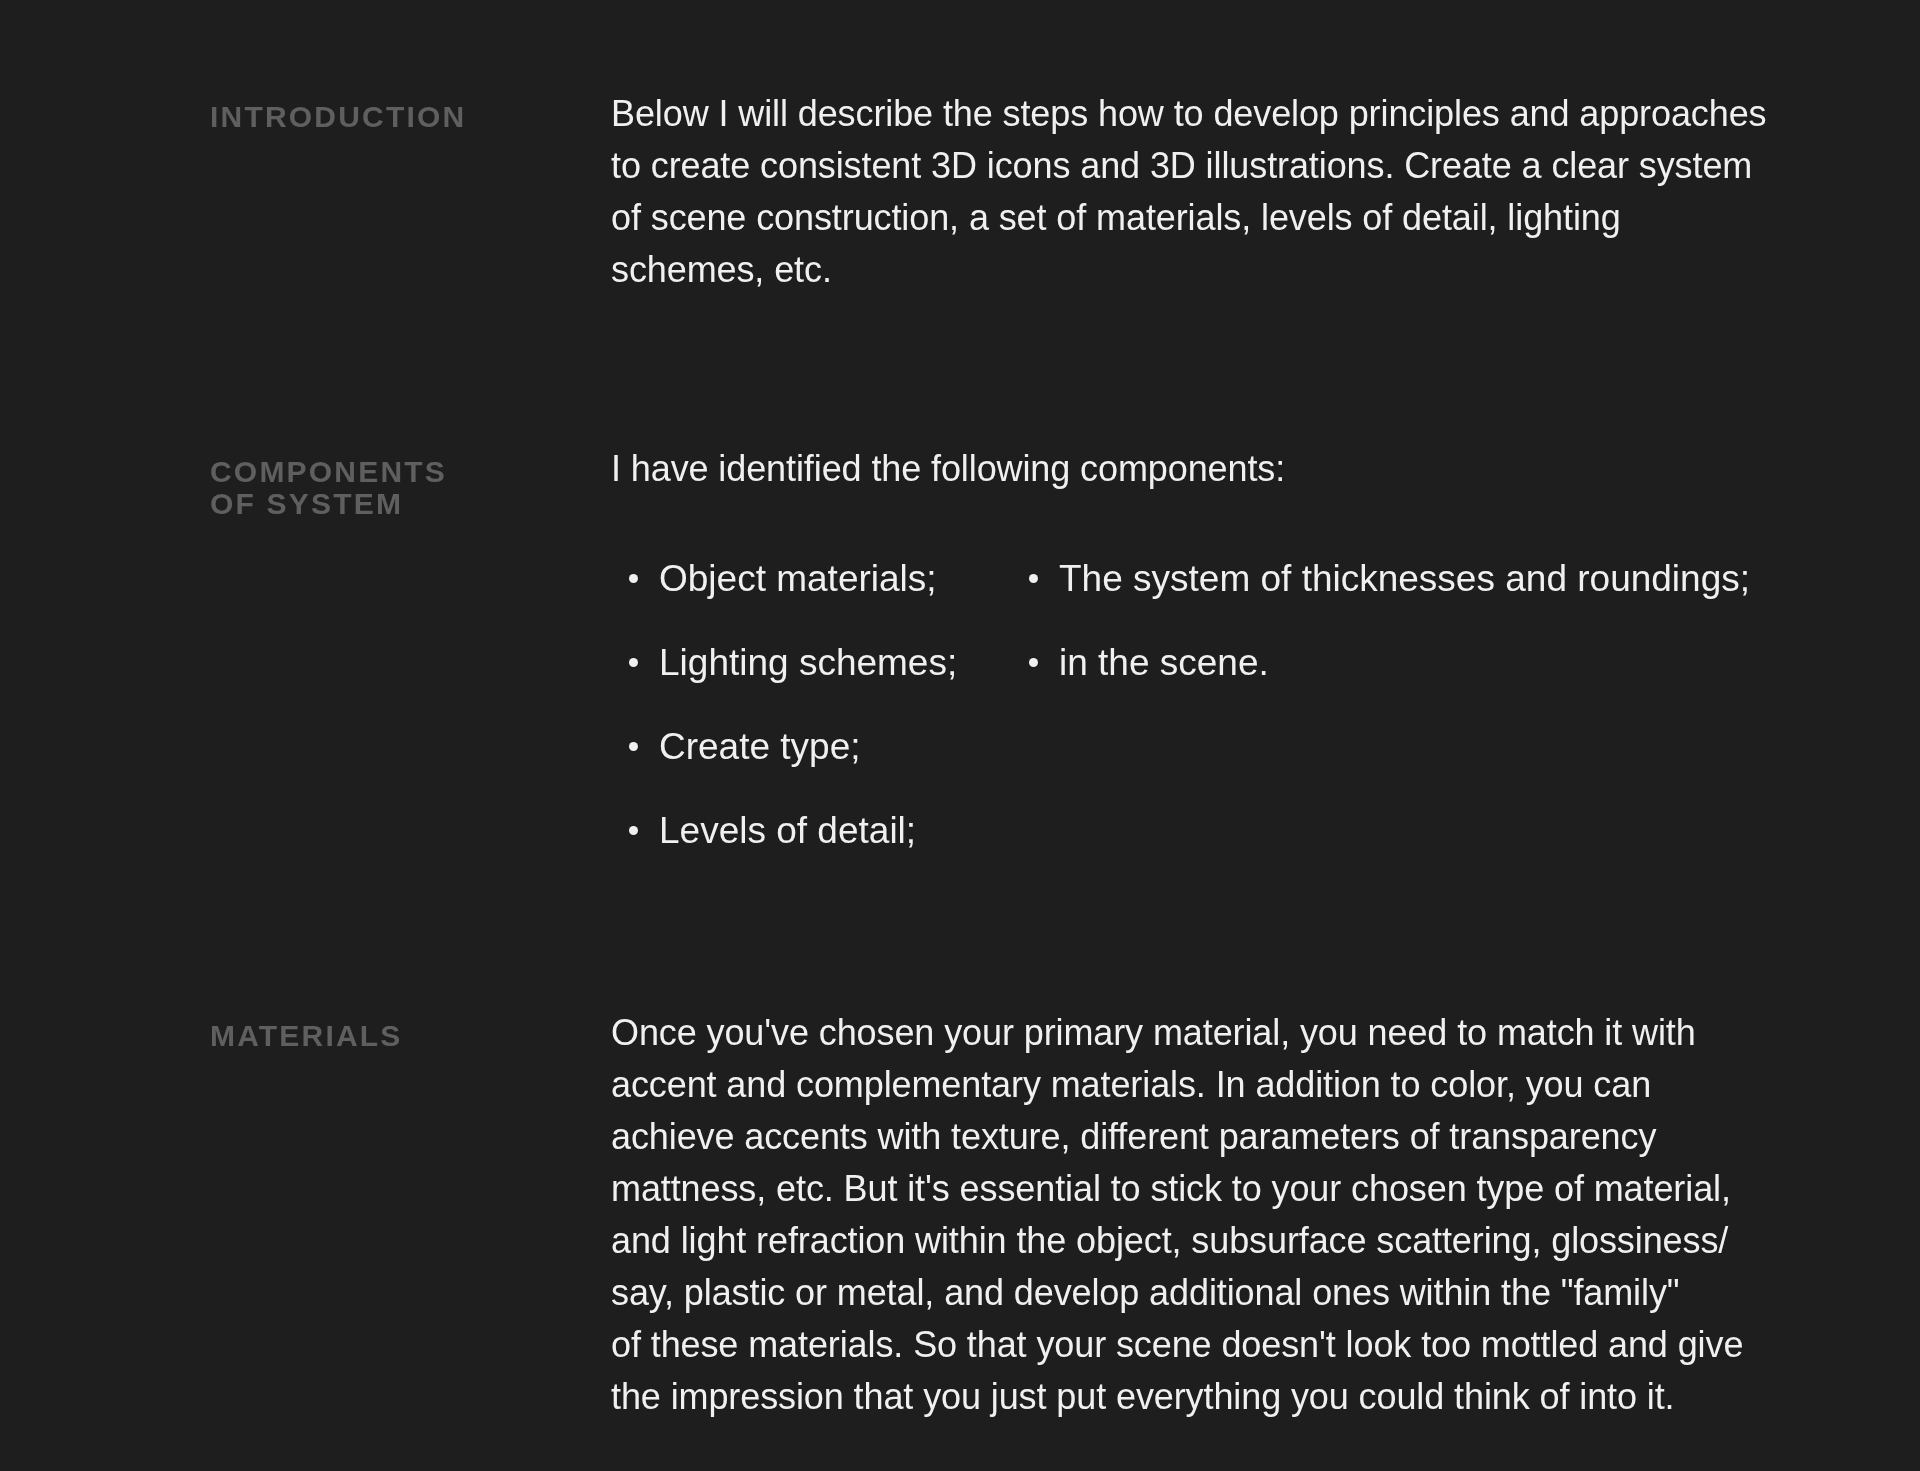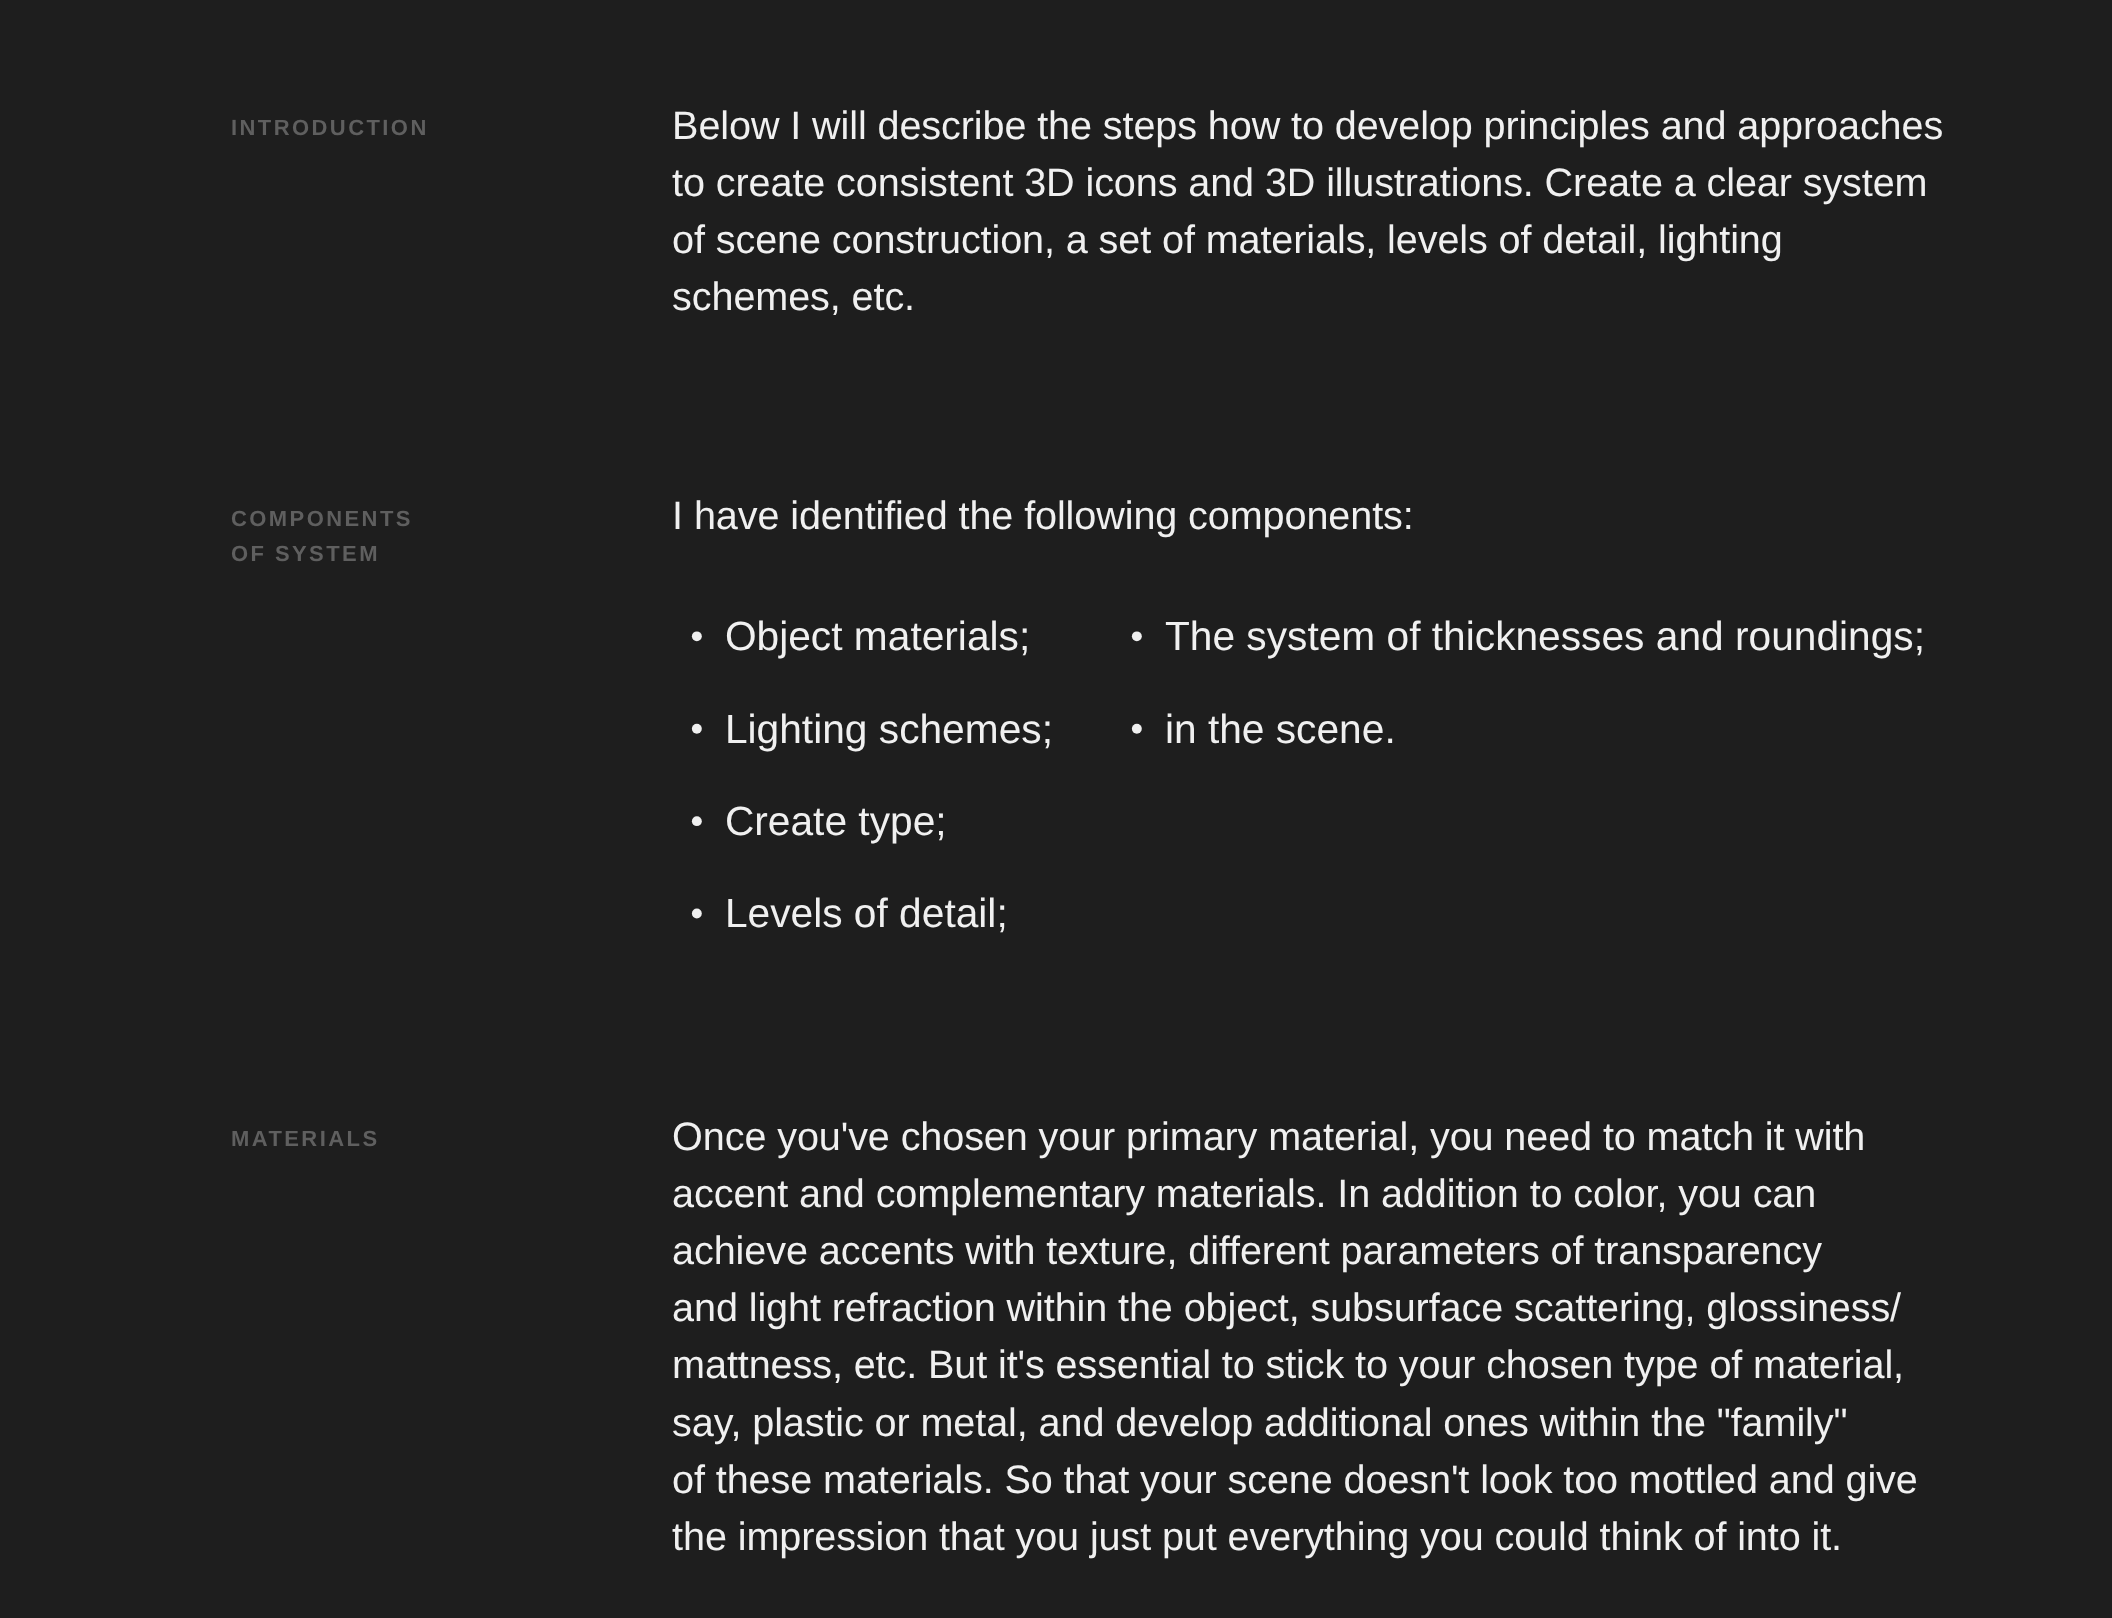--- a/index.html
+++ b/index.html
@@ -17,21 +17,21 @@
     }
     .section {
       position: absolute;
       left: 0;
       width: 1920px;
     }
     .label {
       position: absolute;
       left: 210px;
       width: 360px;
-      font-size: 20px;
+      font-size: 30px;
       font-weight: 700;
       letter-spacing: 2.2px;
       line-height: 32px;
       color: #5f5f5f;
       text-transform: uppercase;
     }
     .label .line { display: block; }
     .body {
       position: absolute;
       left: 611px;
@@ -134,19 +134,19 @@
 </section>
 
 <section class="section" style="top:0;">
   <div class="label" style="top:1020px;">
     <span class="line">MATERIALS</span>
   </div>
   <div class="body" style="top:1007px;">
     <span class="line">Once you've chosen your primary material, you need to match it with</span>
     <span class="line">accent and complementary materials. In addition to color, you can</span>
     <span class="line">achieve accents with texture, different parameters of transparency</span>
+    <span class="line">mattness, etc. But it's essential to stick to your chosen type of material,</span>
     <span class="line">and light refraction within the object, subsurface scattering, glossiness/</span>
-    <span class="line">mattness, etc. But it's essential to stick to your chosen type of material,</span>
     <span class="line">say, plastic or metal, and develop additional ones within the "family"</span>
     <span class="line">of these materials. So that your scene doesn't look too mottled and give</span>
     <span class="line">the impression that you just put everything you could think of into it.</span>
   </div>
 </section>
 
 </body></html>

